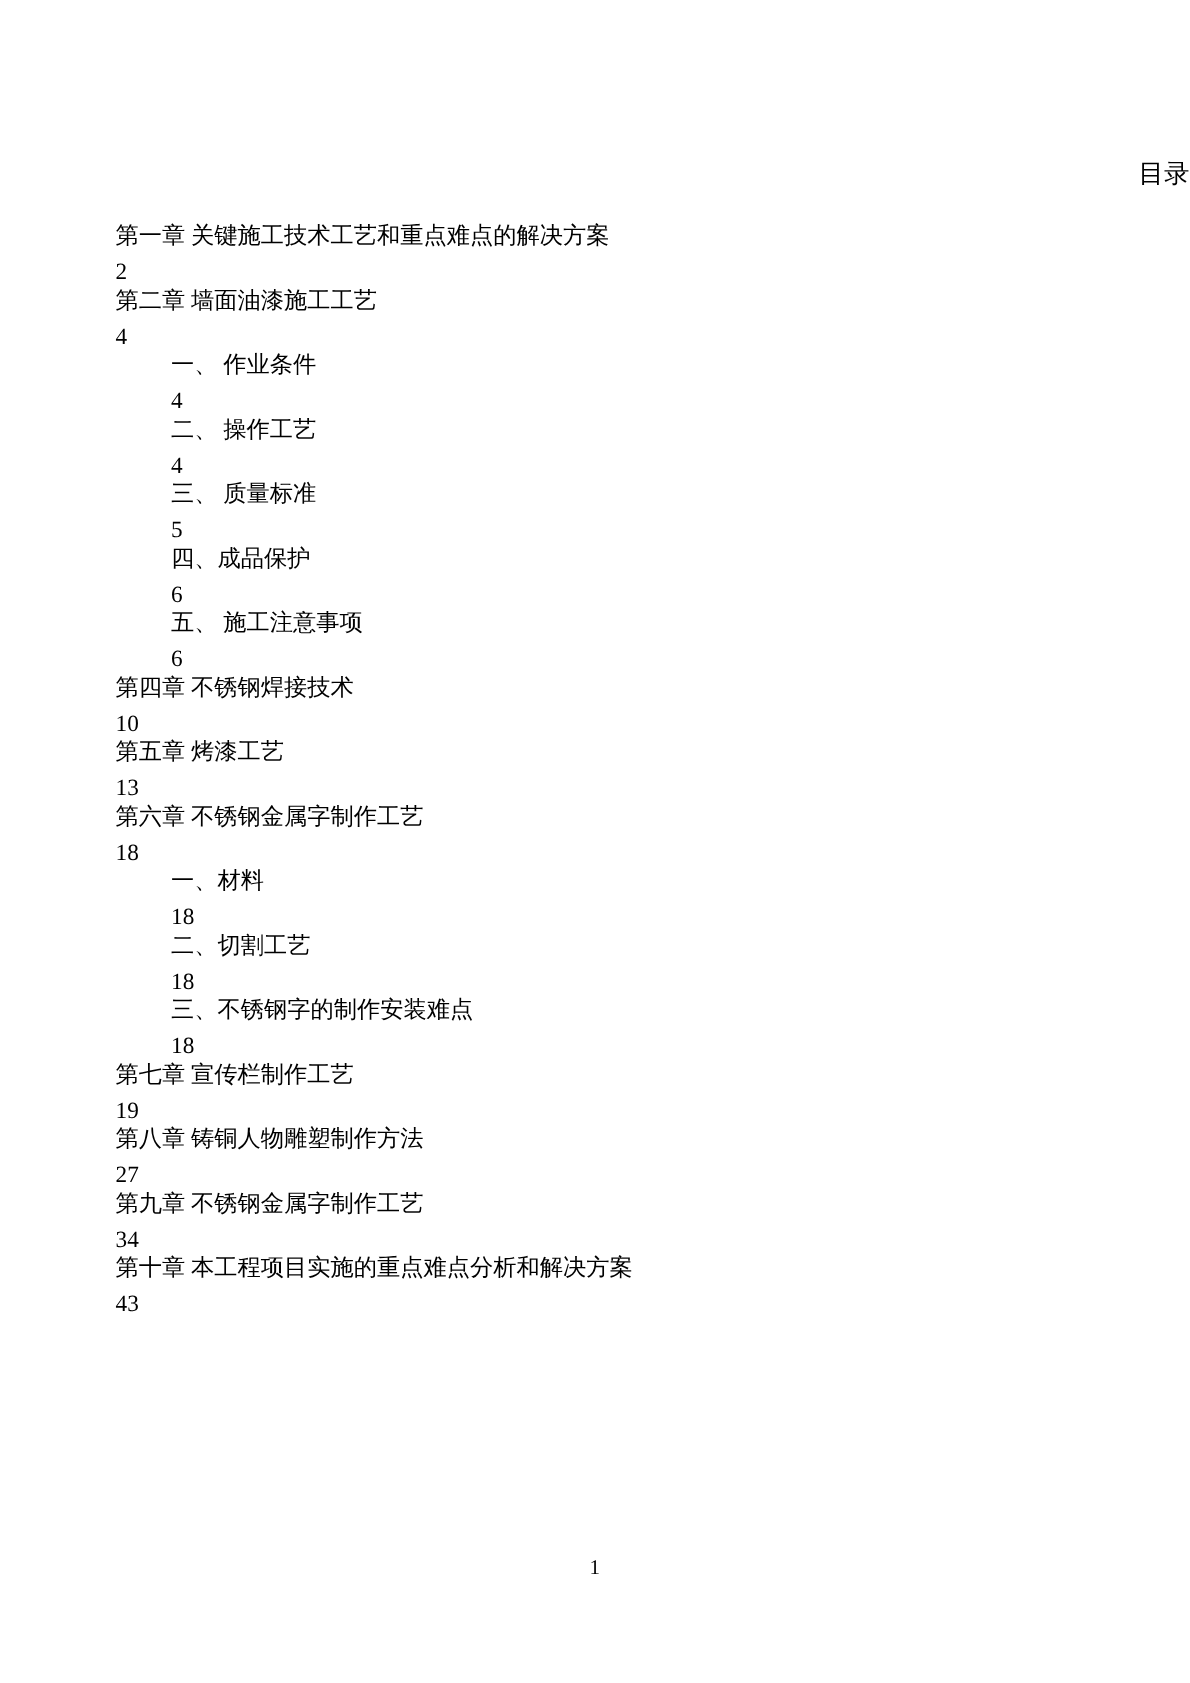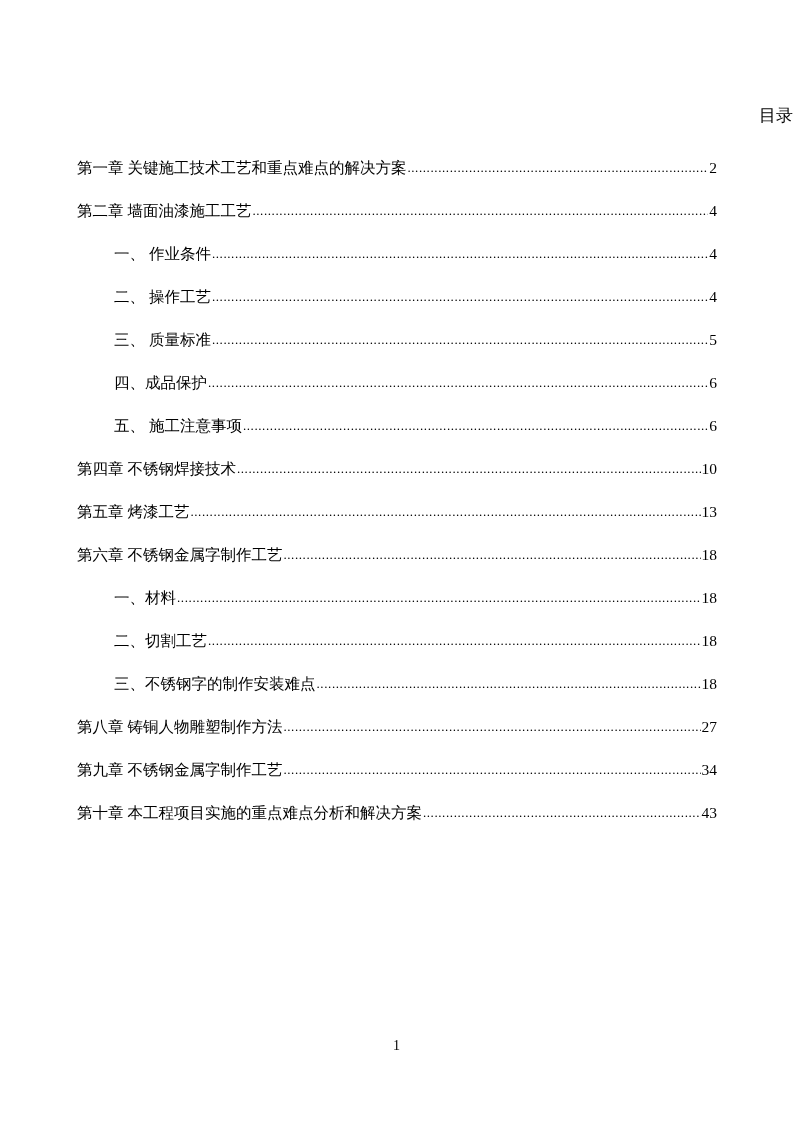--- a/index.html
+++ b/index.html
@@ -35,26 +35,27 @@
       position: absolute;
       top: 146px;
       left: 77px;
       width: 640px;
       margin: 0;
       padding: 0;
       list-style: none;
     }
     .toc-entry {
       display: flex;
-      align-items: center;
+      align-items: flex-start;
       height: 43px;
       font-size: 15.5px;
       line-height: 24px;
       white-space: nowrap;
       cursor: pointer;
+      flex-direction: column;
     }
     .toc-entry.level-2 {
       padding-left: 37px;
     }
     .toc-entry .label {
       flex: 0 0 auto;
     }
     .toc-entry .leader {
       flex: 1 1 auto;
       overflow: hidden;
@@ -147,20 +148,25 @@
       <span class="label">二、切割工艺</span>
       <span class="leader"></span>
       <span class="page-num">18</span>
     </li>
     <li class="toc-entry level-2">
       <span class="label">三、不锈钢字的制作安装难点</span>
       <span class="leader"></span>
       <span class="page-num">18</span>
     </li>
     <li class="toc-entry level-1">
+      <span class="label">第七章  宣传栏制作工艺</span>
+      <span class="leader"></span>
+      <span class="page-num">19</span>
+    </li>
+    <li class="toc-entry level-1">
       <span class="label">第八章  铸铜人物雕塑制作方法</span>
       <span class="leader"></span>
       <span class="page-num">27</span>
     </li>
     <li class="toc-entry level-1">
       <span class="label">第九章  不锈钢金属字制作工艺</span>
       <span class="leader"></span>
       <span class="page-num">34</span>
     </li>
     <li class="toc-entry level-1">

